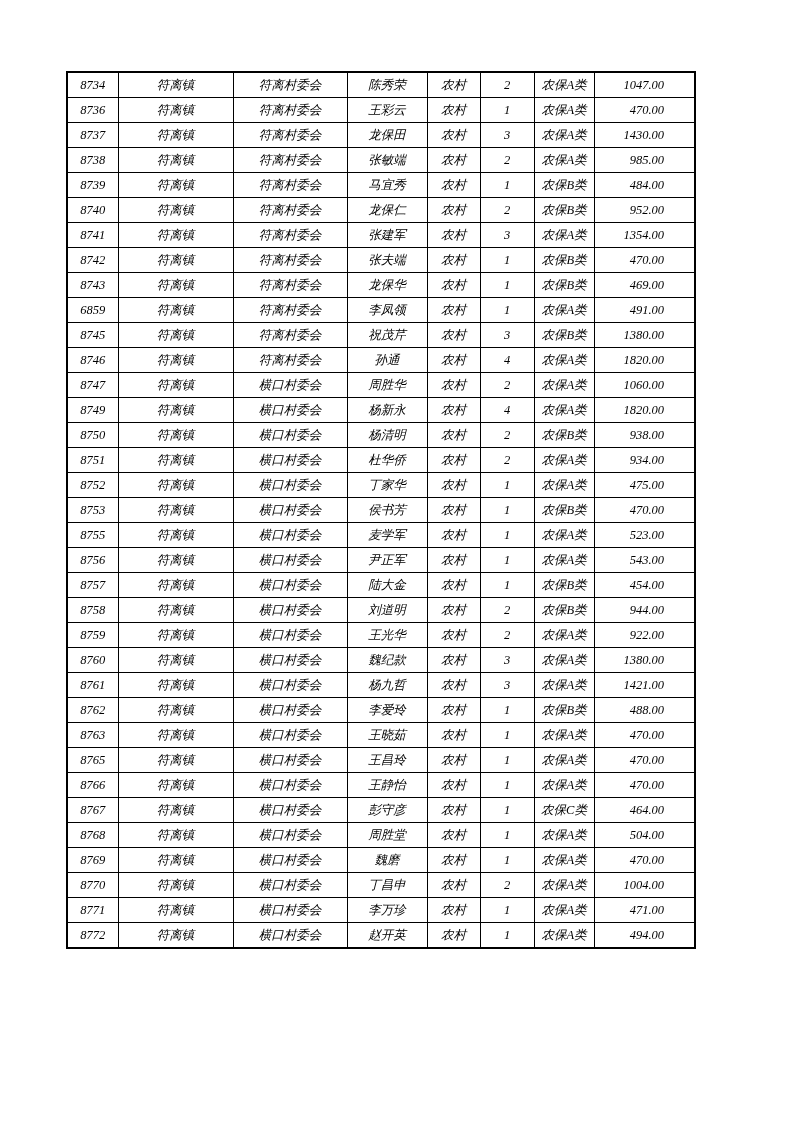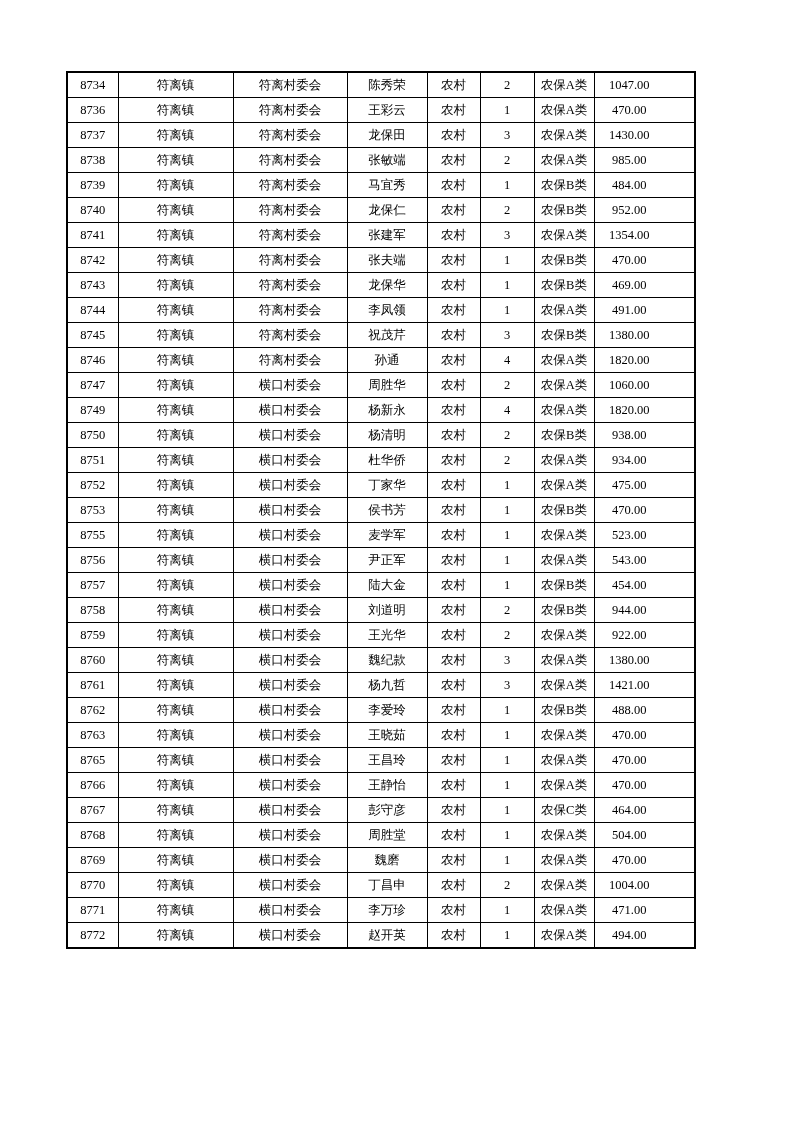--- a/index.html
+++ b/index.html
@@ -11,20 +11,21 @@
     height: 1122px;
     background: #ffffff;
     position: relative;
     overflow: hidden;
     font-family: "Liberation Serif", "DejaVu Serif", serif;
   }
   .page {
     position: absolute;
     inset: 0;
     background: #ffffff;
+    font-style: italic;
   }
   table.grid {
     position: absolute;
     left: 66px;
     top: 71px;
     width: 628px;
     border-collapse: collapse;
     table-layout: fixed;
     border: 2px solid #000000;
   }
@@ -33,21 +34,21 @@
     height: 24px;
     line-height: 24px;
     padding: 0;
     text-align: center;
     font-size: 12.5px;
     color: #000000;
     white-space: nowrap;
     overflow: hidden;
   }
   table.grid td.c-amount {
-    text-align: center;
+    text-align: right;
     padding-right: 30px;
   }
 </style>
 </head>
 <body>
 
 <div class="page">
   <table class="grid">
     <colgroup>
       <col style="width:51px">
@@ -144,21 +145,21 @@
           <td class="c-record_no">8743</td>
           <td class="c-town">符离镇</td>
           <td class="c-village_committee">符离村委会</td>
           <td class="c-name">龙保华</td>
           <td class="c-household_type">农村</td>
           <td class="c-person_count">1</td>
           <td class="c-insurance_category">农保B类</td>
           <td class="c-amount">469.00</td>
         </tr>
         <tr>
-          <td class="c-record_no">8744</td>
+          <td class="c-record_no">6859</td>
           <td class="c-town">符离镇</td>
           <td class="c-village_committee">符离村委会</td>
           <td class="c-name">李凤领</td>
           <td class="c-household_type">农村</td>
           <td class="c-person_count">1</td>
           <td class="c-insurance_category">农保A类</td>
           <td class="c-amount">491.00</td>
         </tr>
         <tr>
           <td class="c-record_no">8745</td>

